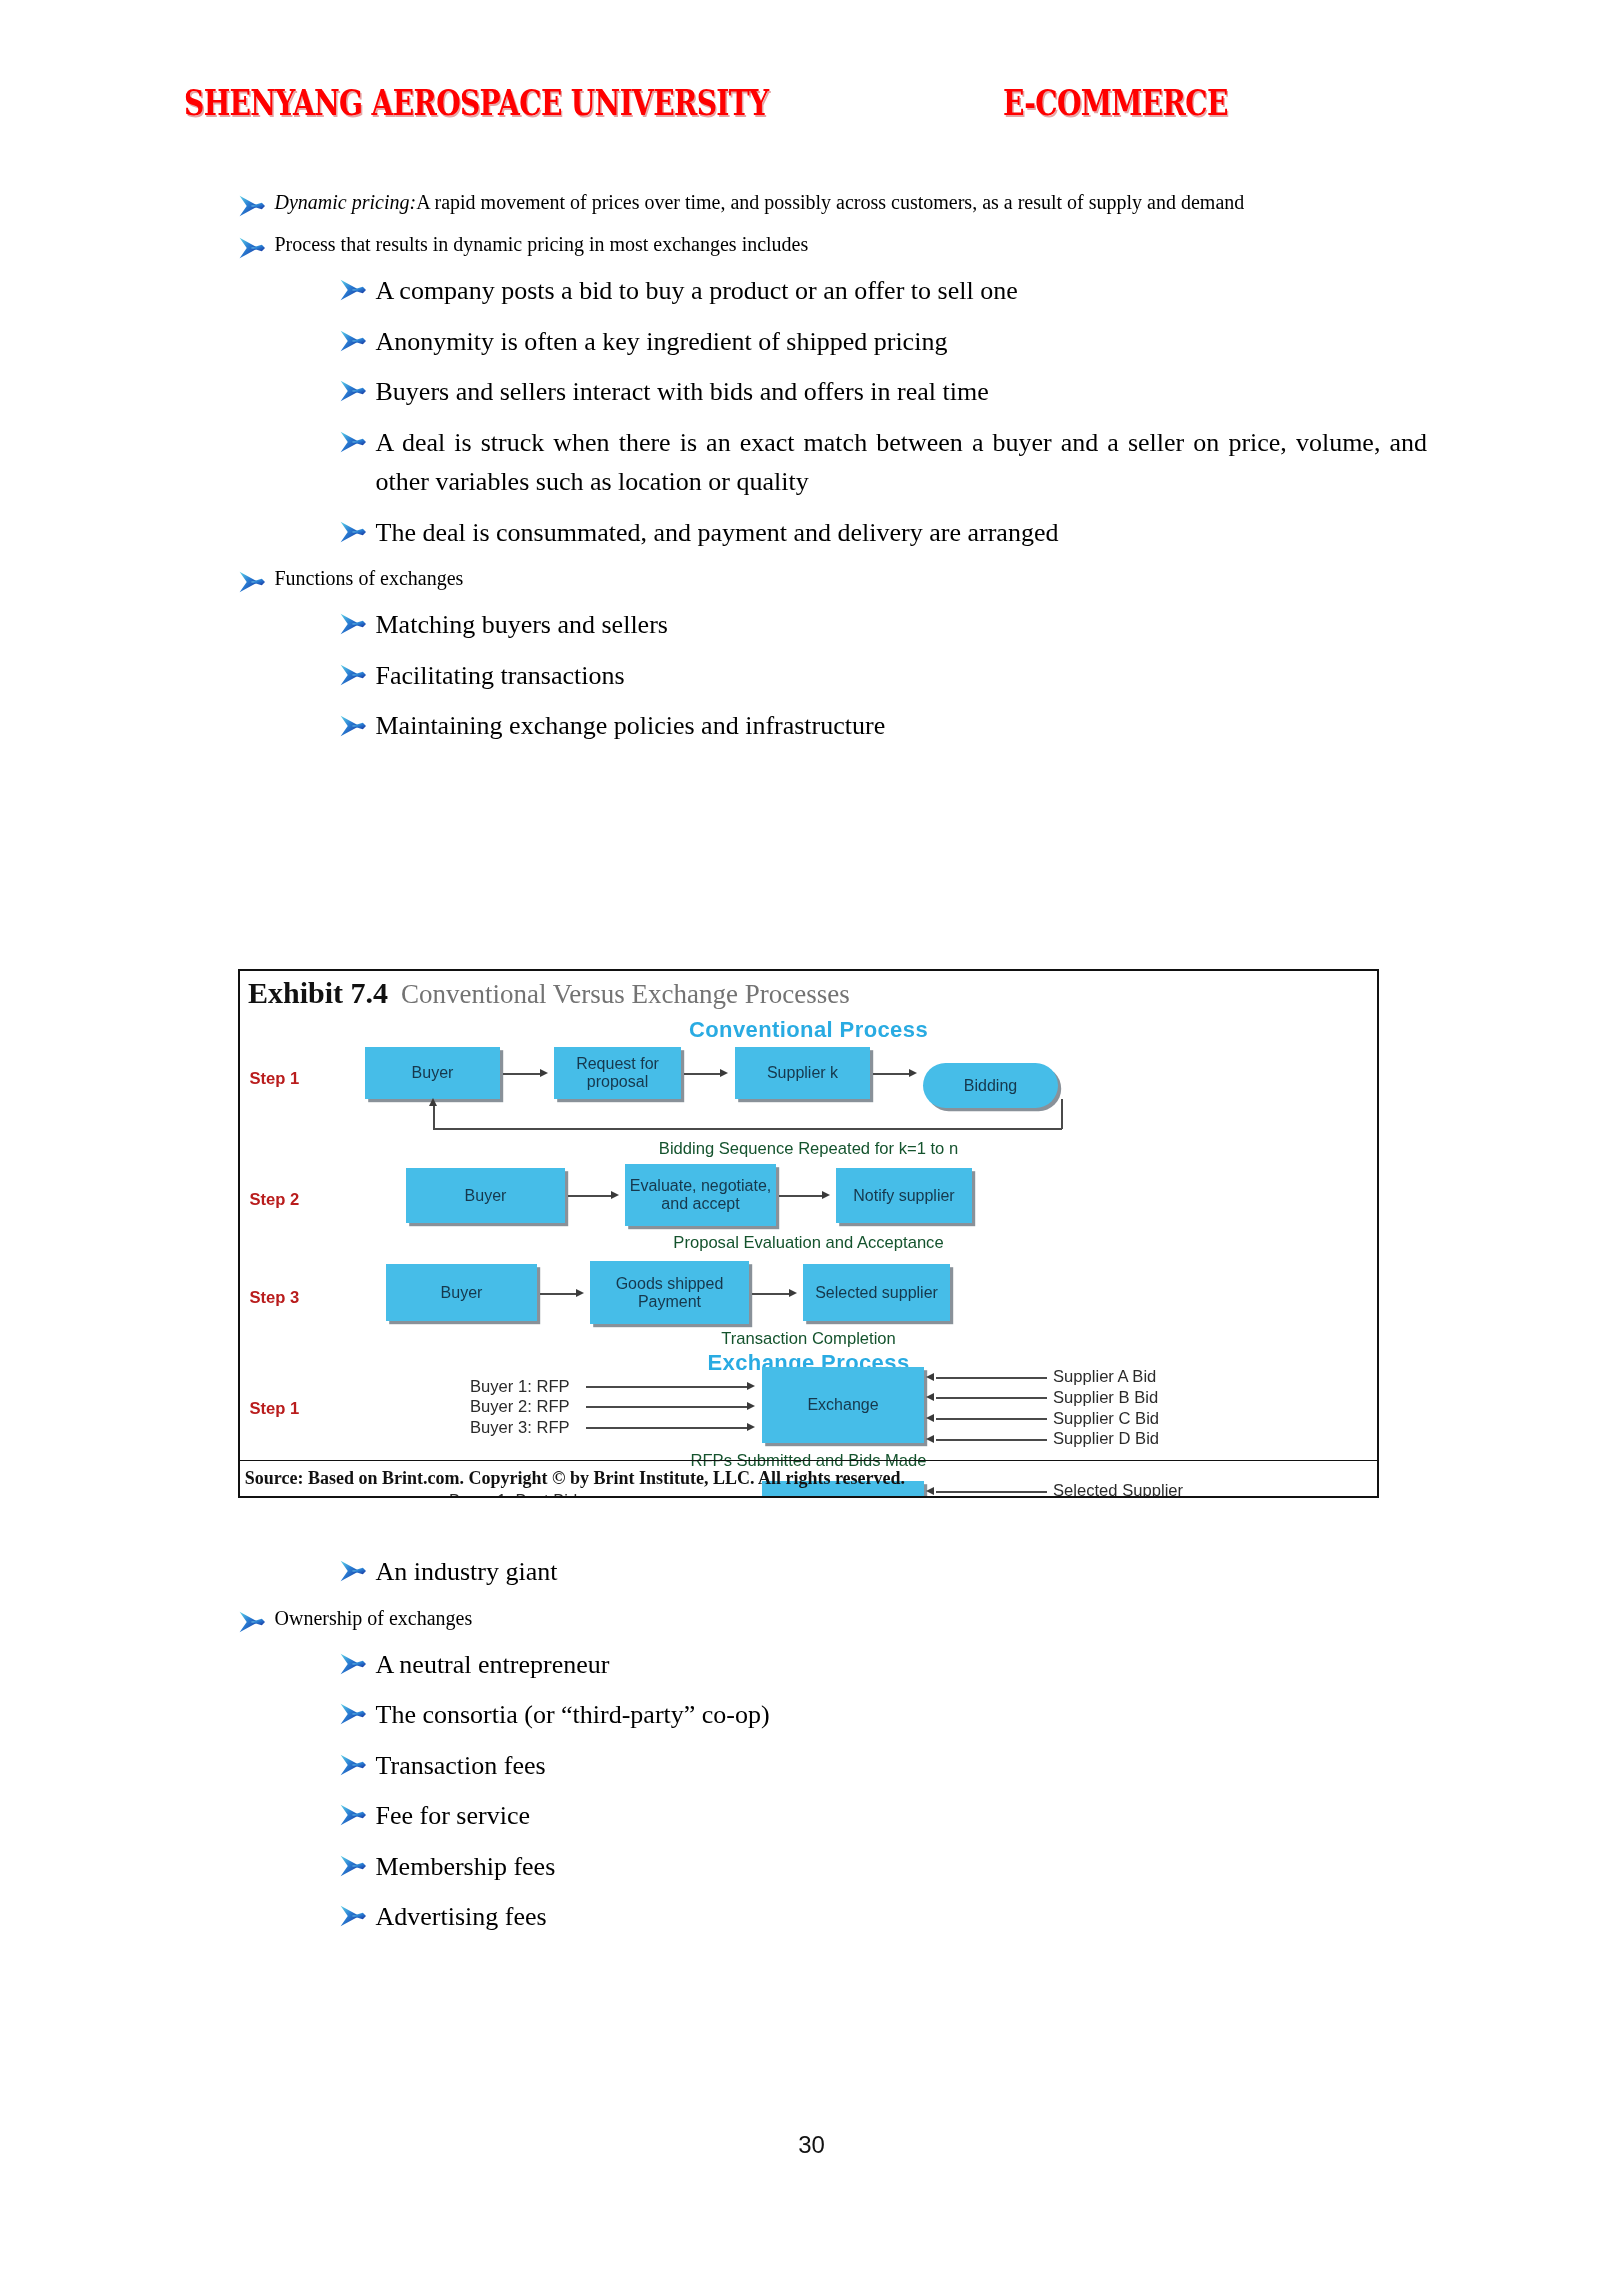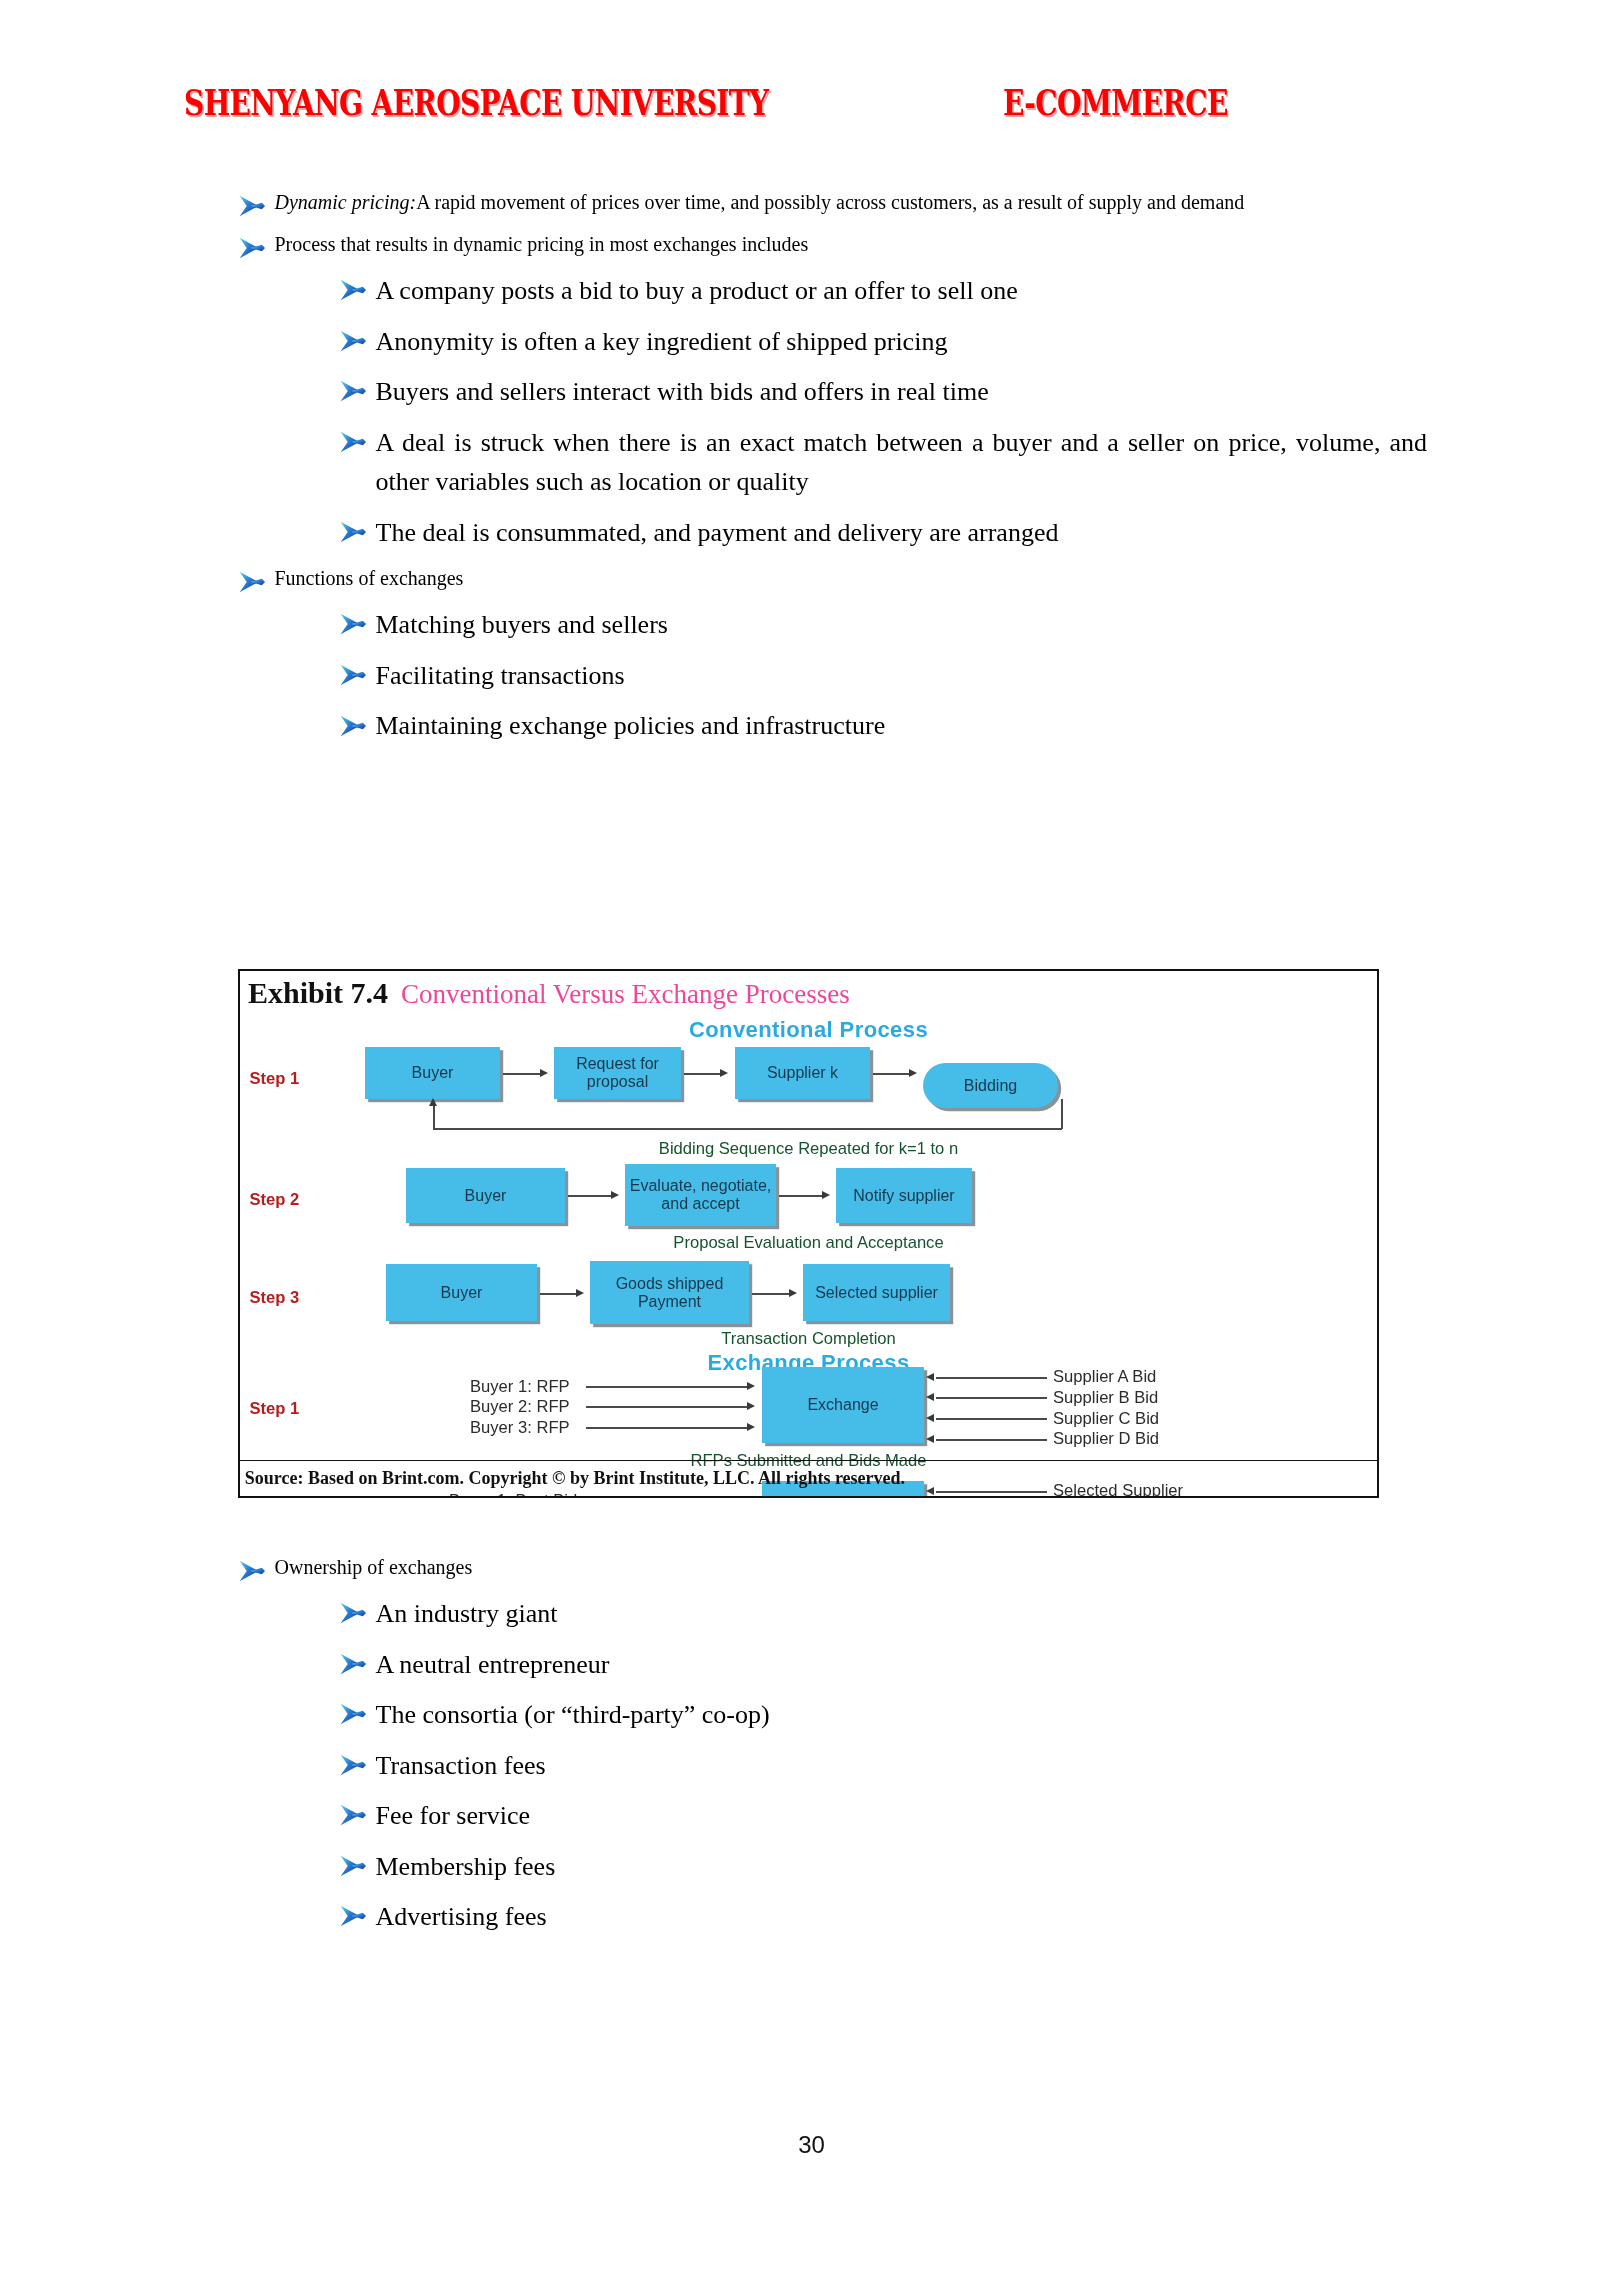--- a/index.html
+++ b/index.html
@@ -111,21 +111,21 @@
   }
   .ex-title .ex-num {
     font-family: "Liberation Serif", "DejaVu Serif", serif;
     font-weight: bold;
     font-size: 30px;
     color: #111;
   }
   .ex-title .ex-sub {
     font-family: "Liberation Serif", "DejaVu Serif", serif;
     font-size: 27px;
-    color: #ec4899;
+    color: #737373;
     margin-left: 9.5px;
   }
 
   .proc-heading {
     position: absolute;
     width: 100%;
     text-align: center;
     font-weight: bold;
     font-size: 22px;
     color: #29ABE2;
@@ -485,56 +485,56 @@
   <div class="box" style="left:522px; top:510px; width:162px; height:73px;">Exchange</div>
   <div class="conn" style="left:696px; top:520px; width:111px;"></div>
   <div class="ahead-l" style="left:686px; top:516px;"></div>
 
   <div class="side-label" style="left:813px; top:510px;">Selected Supplier</div>
 
   <div class="ex-source">Source: Based on Brint.com. Copyright © by Brint Institute, LLC. All rights reserved.</div>
 </div>
 
 <div class="content-lower" id="list-bottom">
+    <div class="bullet-row lvl2">
+      <span class="arrow-bullet">
+        <svg width="27" height="24" viewBox="0 0 34 30">
+          <defs>
+            <linearGradient id="bg12" x1="0" y1="0" x2="1" y2="1">
+              <stop offset="0%" stop-color="#5FD4E8"></stop>
+              <stop offset="45%" stop-color="#2A7FD4"></stop>
+              <stop offset="100%" stop-color="#16309B"></stop>
+            </linearGradient>
+          </defs>
+          <path d="M2 2 L24 14 L16 15 L24 16 L2 28 L11 15 Z" fill="url(#bg12)"></path>
+          <path d="M16 15 L30 11 L34 15 L30 19 Z" fill="url(#bg12)"></path>
+        </svg>
+      </span>
+      <div class="bullet-text"><span>An industry giant</span></div>
+    </div>
     <div class="bullet-row lvl1">
       <span class="arrow-bullet">
         <svg width="27" height="24" viewBox="0 0 34 30">
           <defs>
             <linearGradient id="bg11" x1="0" y1="0" x2="1" y2="1">
               <stop offset="0%" stop-color="#5FD4E8"></stop>
               <stop offset="45%" stop-color="#2A7FD4"></stop>
               <stop offset="100%" stop-color="#16309B"></stop>
             </linearGradient>
           </defs>
           <path d="M2 2 L24 14 L16 15 L24 16 L2 28 L11 15 Z" fill="url(#bg11)"></path>
           <path d="M16 15 L30 11 L34 15 L30 19 Z" fill="url(#bg11)"></path>
         </svg>
       </span>
       <div class="bullet-text"><span>Ownership of exchanges</span></div>
     </div>
     <div class="bullet-row lvl2">
       <span class="arrow-bullet">
         <svg width="27" height="24" viewBox="0 0 34 30">
           <defs>
-            <linearGradient id="bg12" x1="0" y1="0" x2="1" y2="1">
-              <stop offset="0%" stop-color="#5FD4E8"></stop>
-              <stop offset="45%" stop-color="#2A7FD4"></stop>
-              <stop offset="100%" stop-color="#16309B"></stop>
-            </linearGradient>
-          </defs>
-          <path d="M2 2 L24 14 L16 15 L24 16 L2 28 L11 15 Z" fill="url(#bg12)"></path>
-          <path d="M16 15 L30 11 L34 15 L30 19 Z" fill="url(#bg12)"></path>
-        </svg>
-      </span>
-      <div class="bullet-text"><span>An industry giant</span></div>
-    </div>
-    <div class="bullet-row lvl2">
-      <span class="arrow-bullet">
-        <svg width="27" height="24" viewBox="0 0 34 30">
-          <defs>
             <linearGradient id="bg13" x1="0" y1="0" x2="1" y2="1">
               <stop offset="0%" stop-color="#5FD4E8"></stop>
               <stop offset="45%" stop-color="#2A7FD4"></stop>
               <stop offset="100%" stop-color="#16309B"></stop>
             </linearGradient>
           </defs>
           <path d="M2 2 L24 14 L16 15 L24 16 L2 28 L11 15 Z" fill="url(#bg13)"></path>
           <path d="M16 15 L30 11 L34 15 L30 19 Z" fill="url(#bg13)"></path>
         </svg>
       </span>

